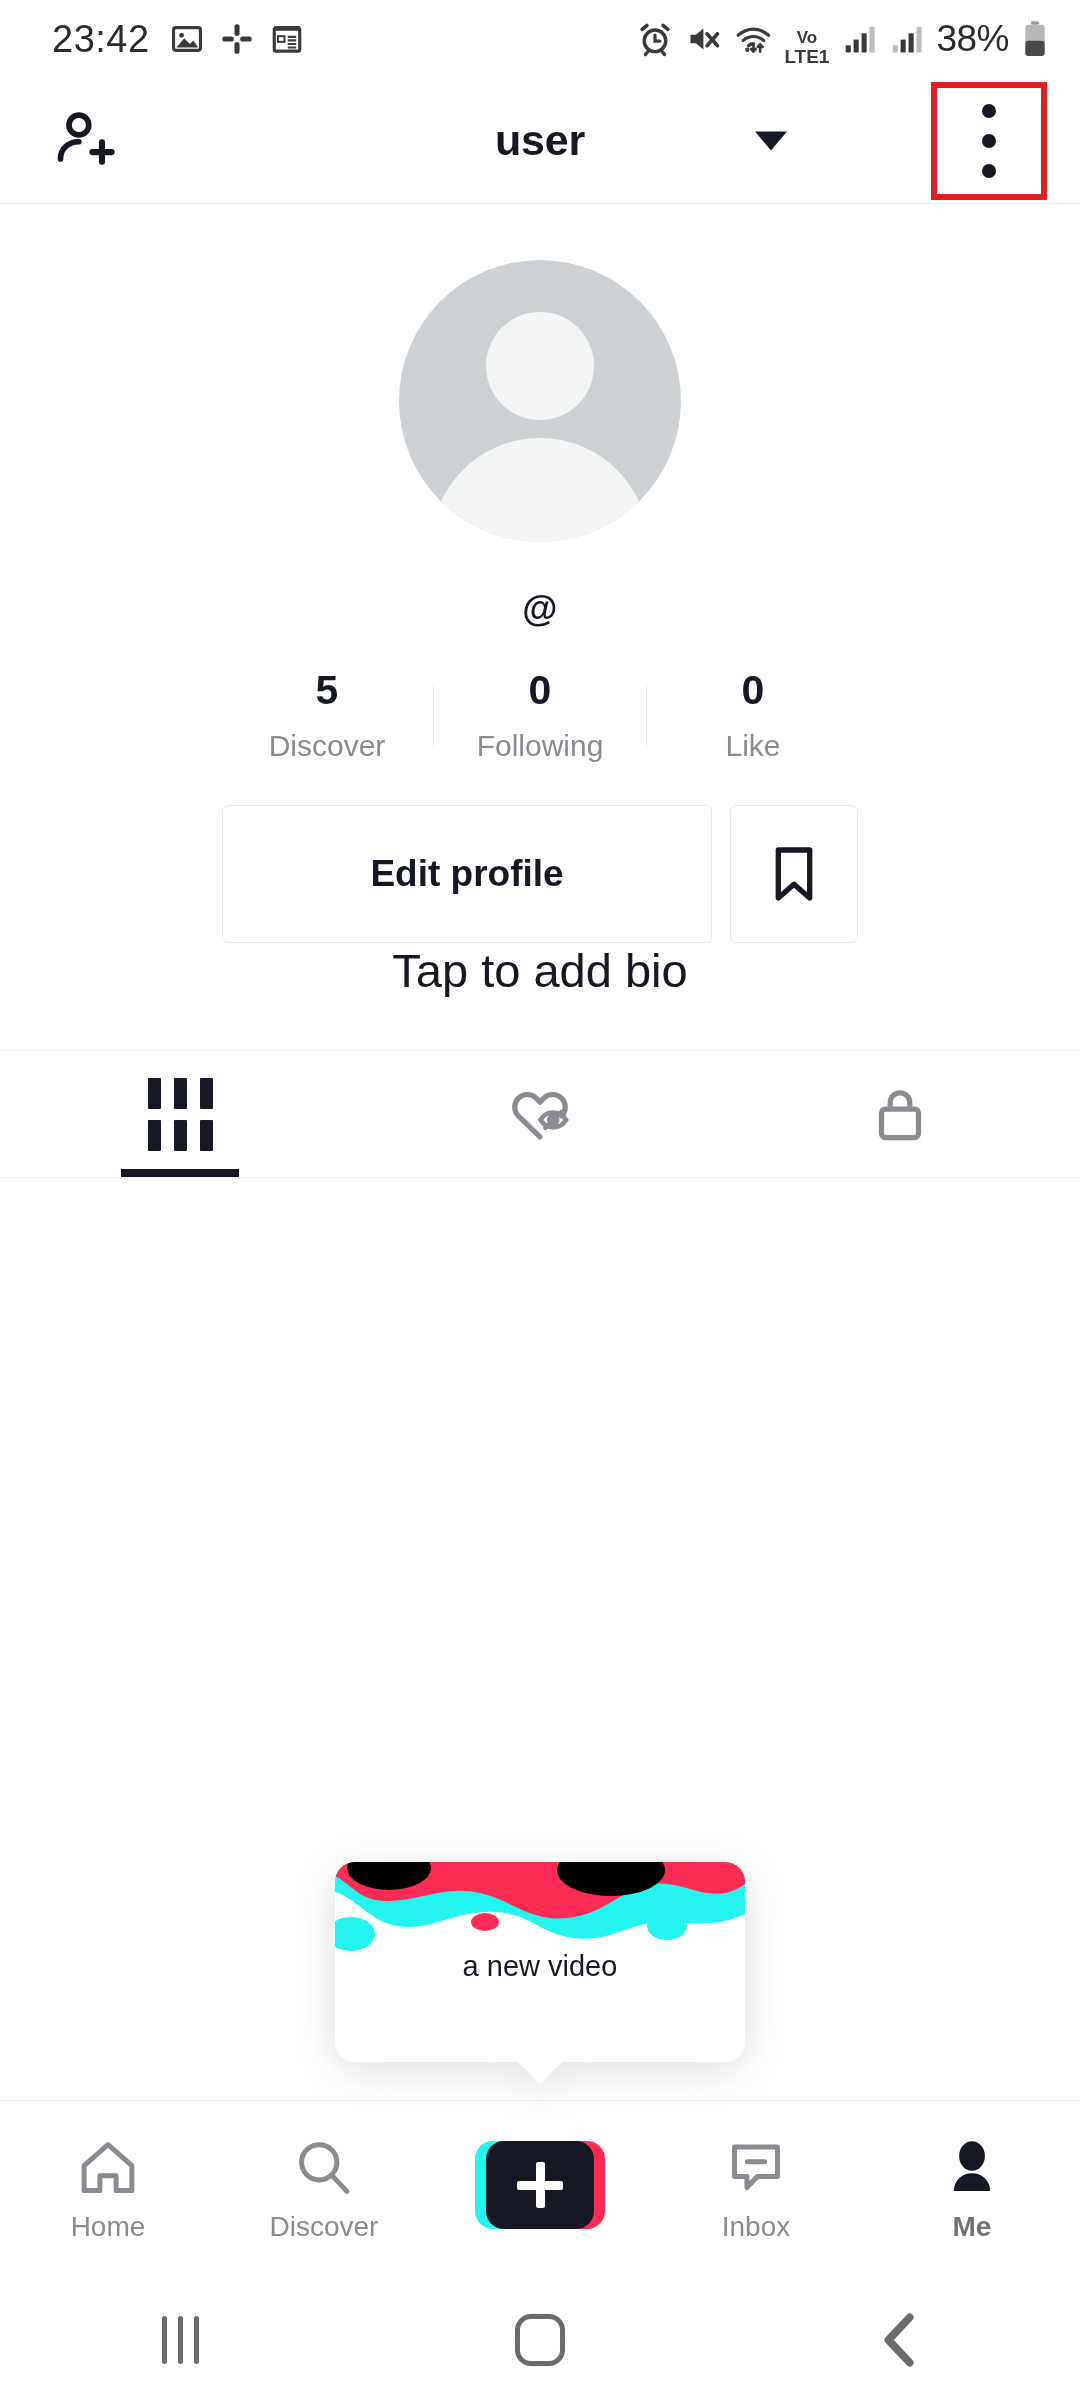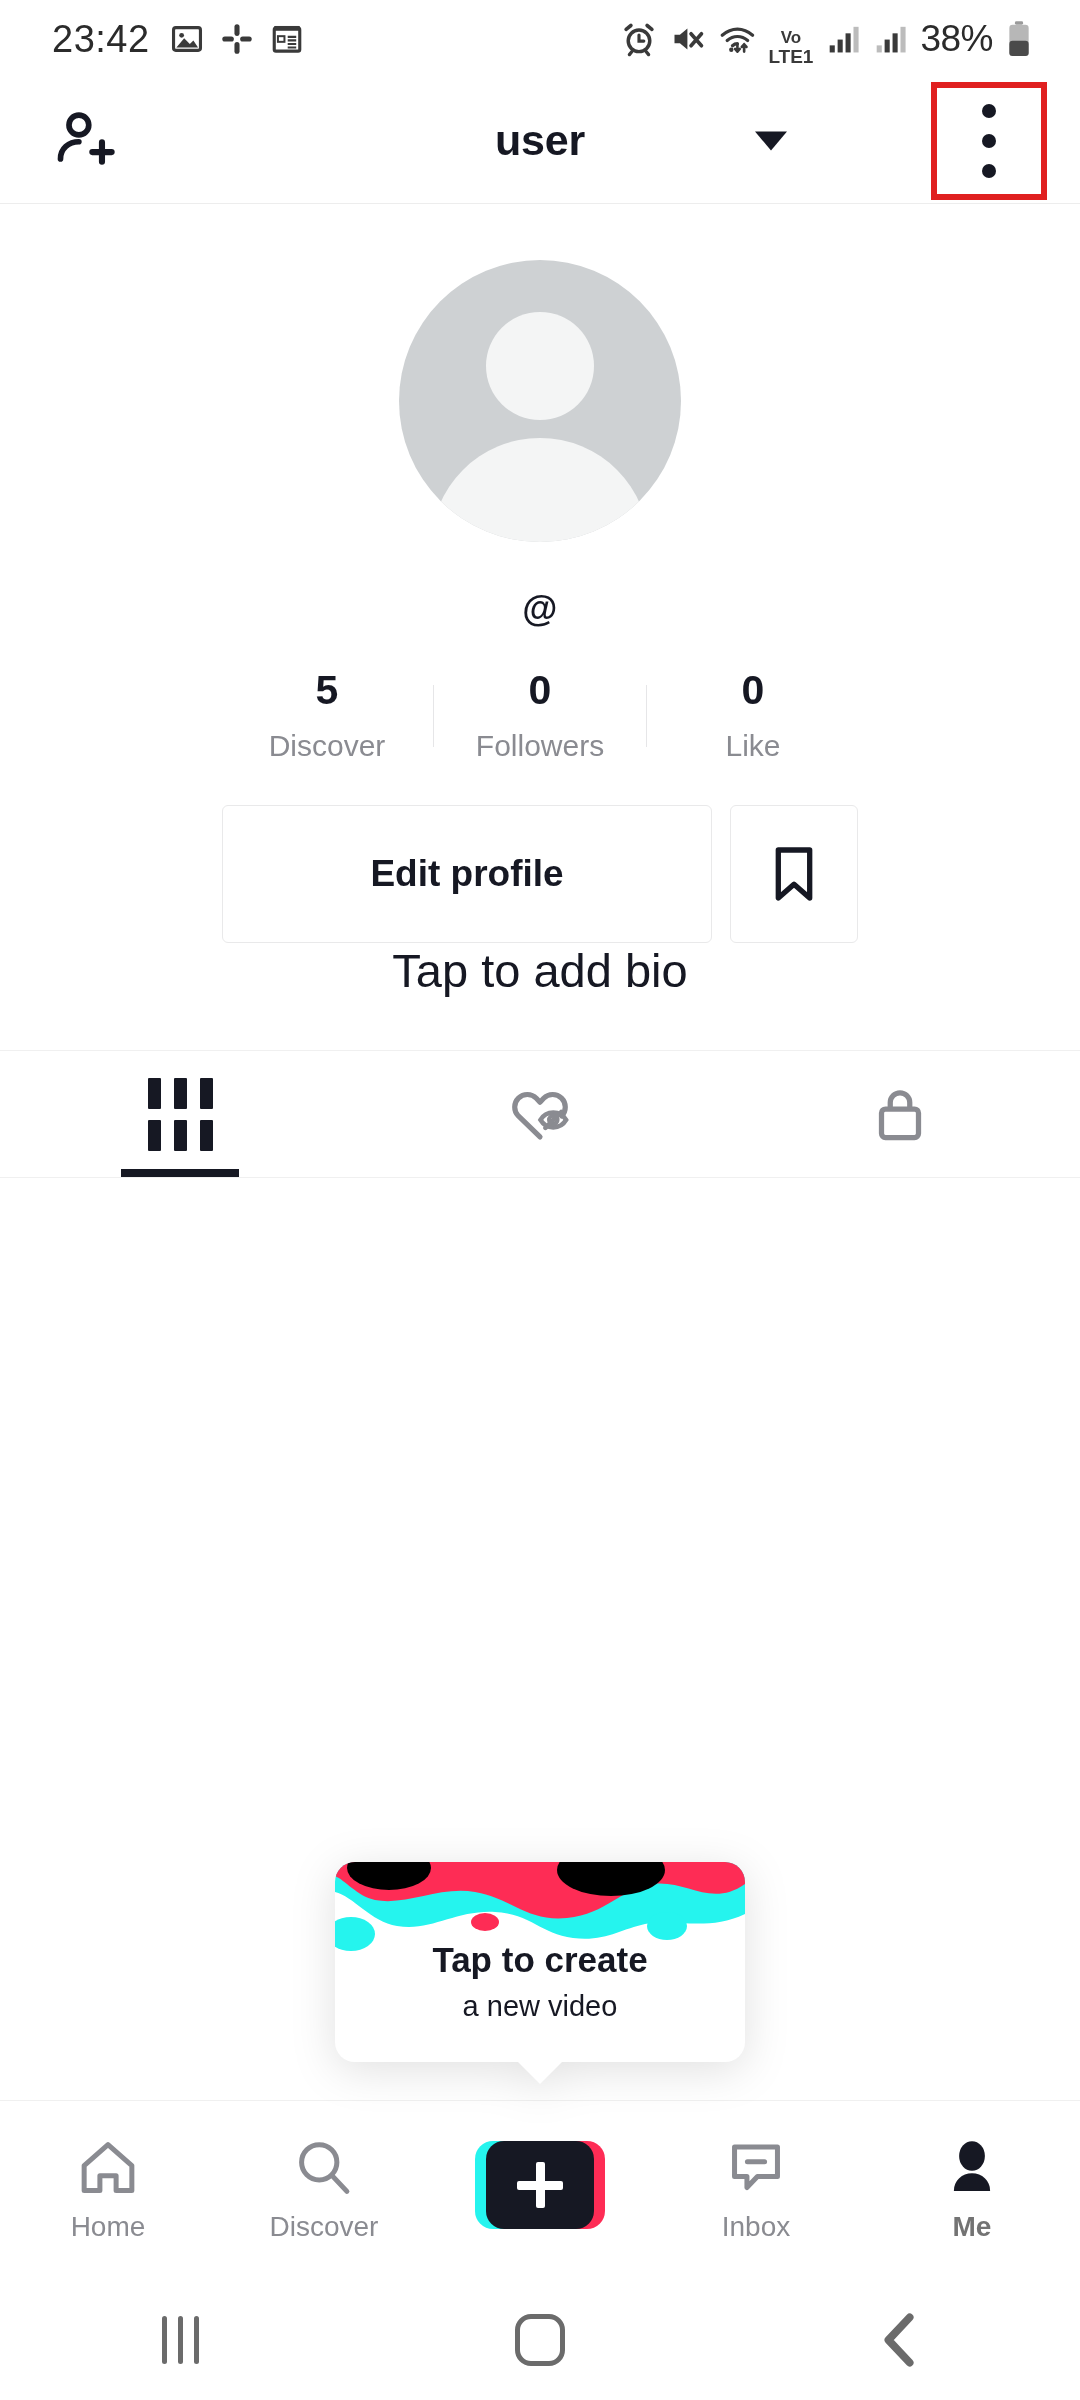--- a/index.html
+++ b/index.html
@@ -13,21 +13,21 @@
     position:relative;
     width:1080px; height:2400px;
     background:#ffffff;
     display:flex; flex-direction:column;
   }
 
   
   .statusbar {
     height:78px;
     display:flex; align-items:center;
-    padding:0 48px 0 52px;
+    padding:0 32px 0 52px;
     flex:0 0 auto;
   }
   .sb-time {
     font-size:38px; font-weight:400; color:#2b2b2b;
     letter-spacing:0.5px; line-height:1;
   }
   .sb-left-icons { display:flex; align-items:center; gap:16px; margin-left:20px; }
   .sb-spacer { flex:1; }
   .sb-right { display:flex; align-items:center; gap:13px; }
   .sb-ico { display:block; }
@@ -367,21 +367,21 @@
     <div class="handle">@</div>
 
     <div class="stats">
       <div class="stat">
         <div class="stat-num">5</div>
         <div class="stat-lbl">Discover</div>
       </div>
       <div class="stat-div"></div>
       <div class="stat">
         <div class="stat-num">0</div>
-        <div class="stat-lbl">Followers</div>
+        <div class="stat-lbl">Following</div>
       </div>
       <div class="stat-div"></div>
       <div class="stat">
         <div class="stat-num">0</div>
         <div class="stat-lbl">Like</div>
       </div>
     </div>
 
     <div class="actions">
       <div class="btn-edit">Edit profile</div>
@@ -432,21 +432,20 @@
             <path d="M0 0 H410 V52 C372 70 340 56 310 62 C286 67 270 80 238 76 C206 72 196 52 160 50 C120 48 96 70 62 64 C36 60 18 34 0 30 Z" fill="#25f4ee"></path>
             <path d="M0 0 H410 V22 C376 46 352 18 318 22 C286 26 272 52 232 56 C192 60 176 36 140 30 C104 24 72 44 40 38 C22 34 10 18 0 14 Z" fill="#fe2c55"></path>
             <ellipse cx="54" cy="6" rx="42" ry="22" fill="#000000"></ellipse>
             <ellipse cx="276" cy="8" rx="54" ry="26" fill="#000000"></ellipse>
             <ellipse cx="150" cy="60" rx="14" ry="9" fill="#fe2c55"></ellipse>
             <ellipse cx="332" cy="64" rx="20" ry="14" fill="#25f4ee"></ellipse>
             <ellipse cx="16" cy="72" rx="24" ry="17" fill="#25f4ee"></ellipse>
           </svg>
         </div>
         <div class="card-texts">
-          <div class="card-title">Tap to create</div>
           <div class="card-sub">a new video</div>
         </div>
       </div>
       <div class="card-pointer"></div>
     </div>
   </div>
 
   <div class="bottomnav">
 
     <div class="navitem">

